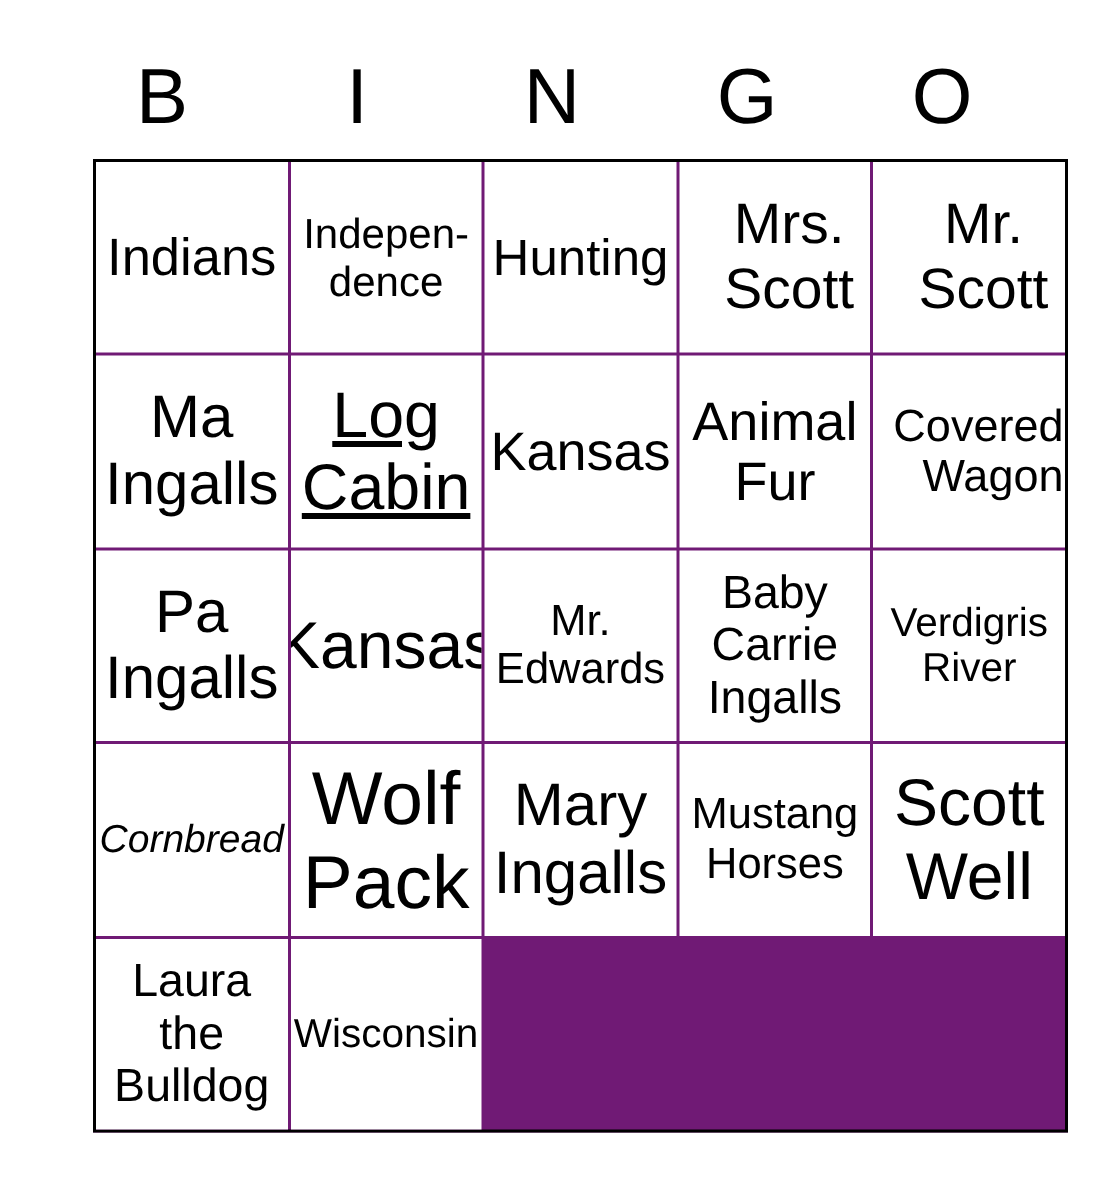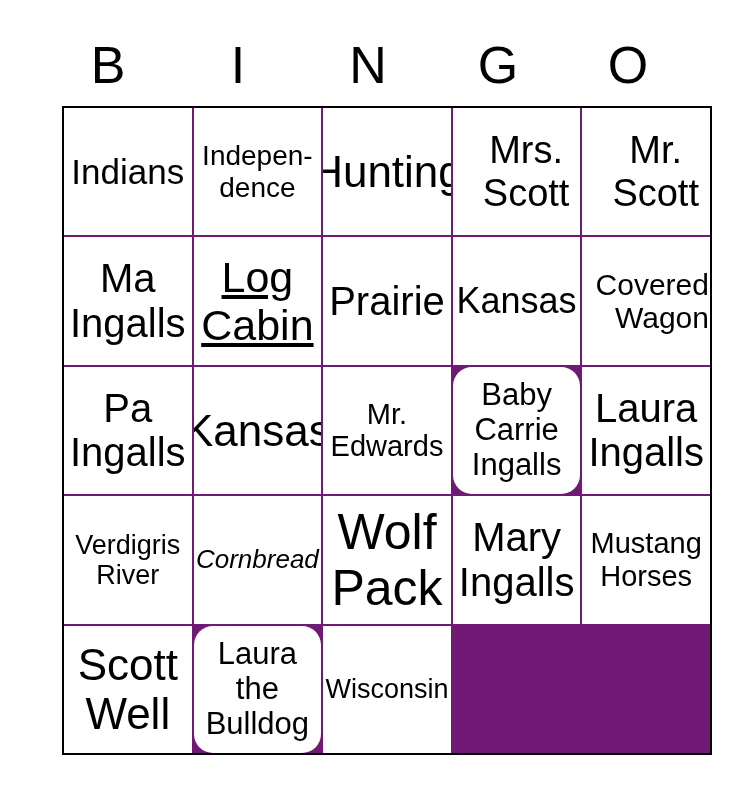--- a/index.html
+++ b/index.html
@@ -46,22 +46,22 @@
     padding: 1px;
     overflow: hidden;
     cursor: pointer;
   }
   .cell span { white-space: pre-line; display: block; }
   .fs26 { font-size: 26px; font-style: italic; }
   .fs27 { font-size: 27px; }
   .fs28 { font-size: 28px; }
   .fs29 { font-size: 29px; text-align: center; }
   .fs30 { font-size: 30px; text-align: right; }
-  .fs31 { font-size: 31px; border-radius: 19px; }
-  .fs34 { font-size: 44px; }
+  .fs31 { font-size: 31px; }
+  .fs34 { font-size: 34px; }
   .fs35 { font-size: 35px; }
   .fs36 { font-size: 36px; }
   .fs40 { font-size: 40px; }
   .fs43 { font-size: 43px; text-decoration: underline; }
   .fs44 { font-size: 44px; }
   .fs46 { font-size: 38px; padding-left: 20px; }
   .fs50 { font-size: 50px; }
 </style>
 </head>
 <body>
@@ -92,45 +92,42 @@
   <div class="cell fs46">
       <span>Mr. Scott</span>
     </div>
 
   <div class="cell fs40">
       <span>Ma Ingalls</span>
     </div>
   <div class="cell fs43">
       <span>Log Cabin</span>
     </div>
-  <div class="cell fs40">
-      <span>Prairie</span>
+  <div class="cell fs36">
+      <span>Kansas</span>
     </div>
   <div class="cell fs36">
-      <span>Kansas</span>
+      <span>Animal Fur</span>
     </div>
 
   <div class="cell fs30">
       <span>Covered Wagon</span>
     </div>
   <div class="cell fs40">
       <span>Pa Ingalls</span>
     </div>
   <div class="cell fs44">
       <span>Kansas</span>
     </div>
   <div class="cell fs29">
       <span>Mr. Edwards</span>
     </div>
 
   <div class="cell fs31">
       <span>Baby Carrie Ingalls</span>
-    </div>
-  <div class="cell fs40">
-      <span>Laura Ingalls</span>
     </div>
   <div class="cell fs27">
       <span>Verdigris River</span>
     </div>
   <div class="cell fs26">
       <span>Cornbread</span>
     </div>
   <div class="cell fs50">
       <span>Wolf Pack</span>
     </div>

